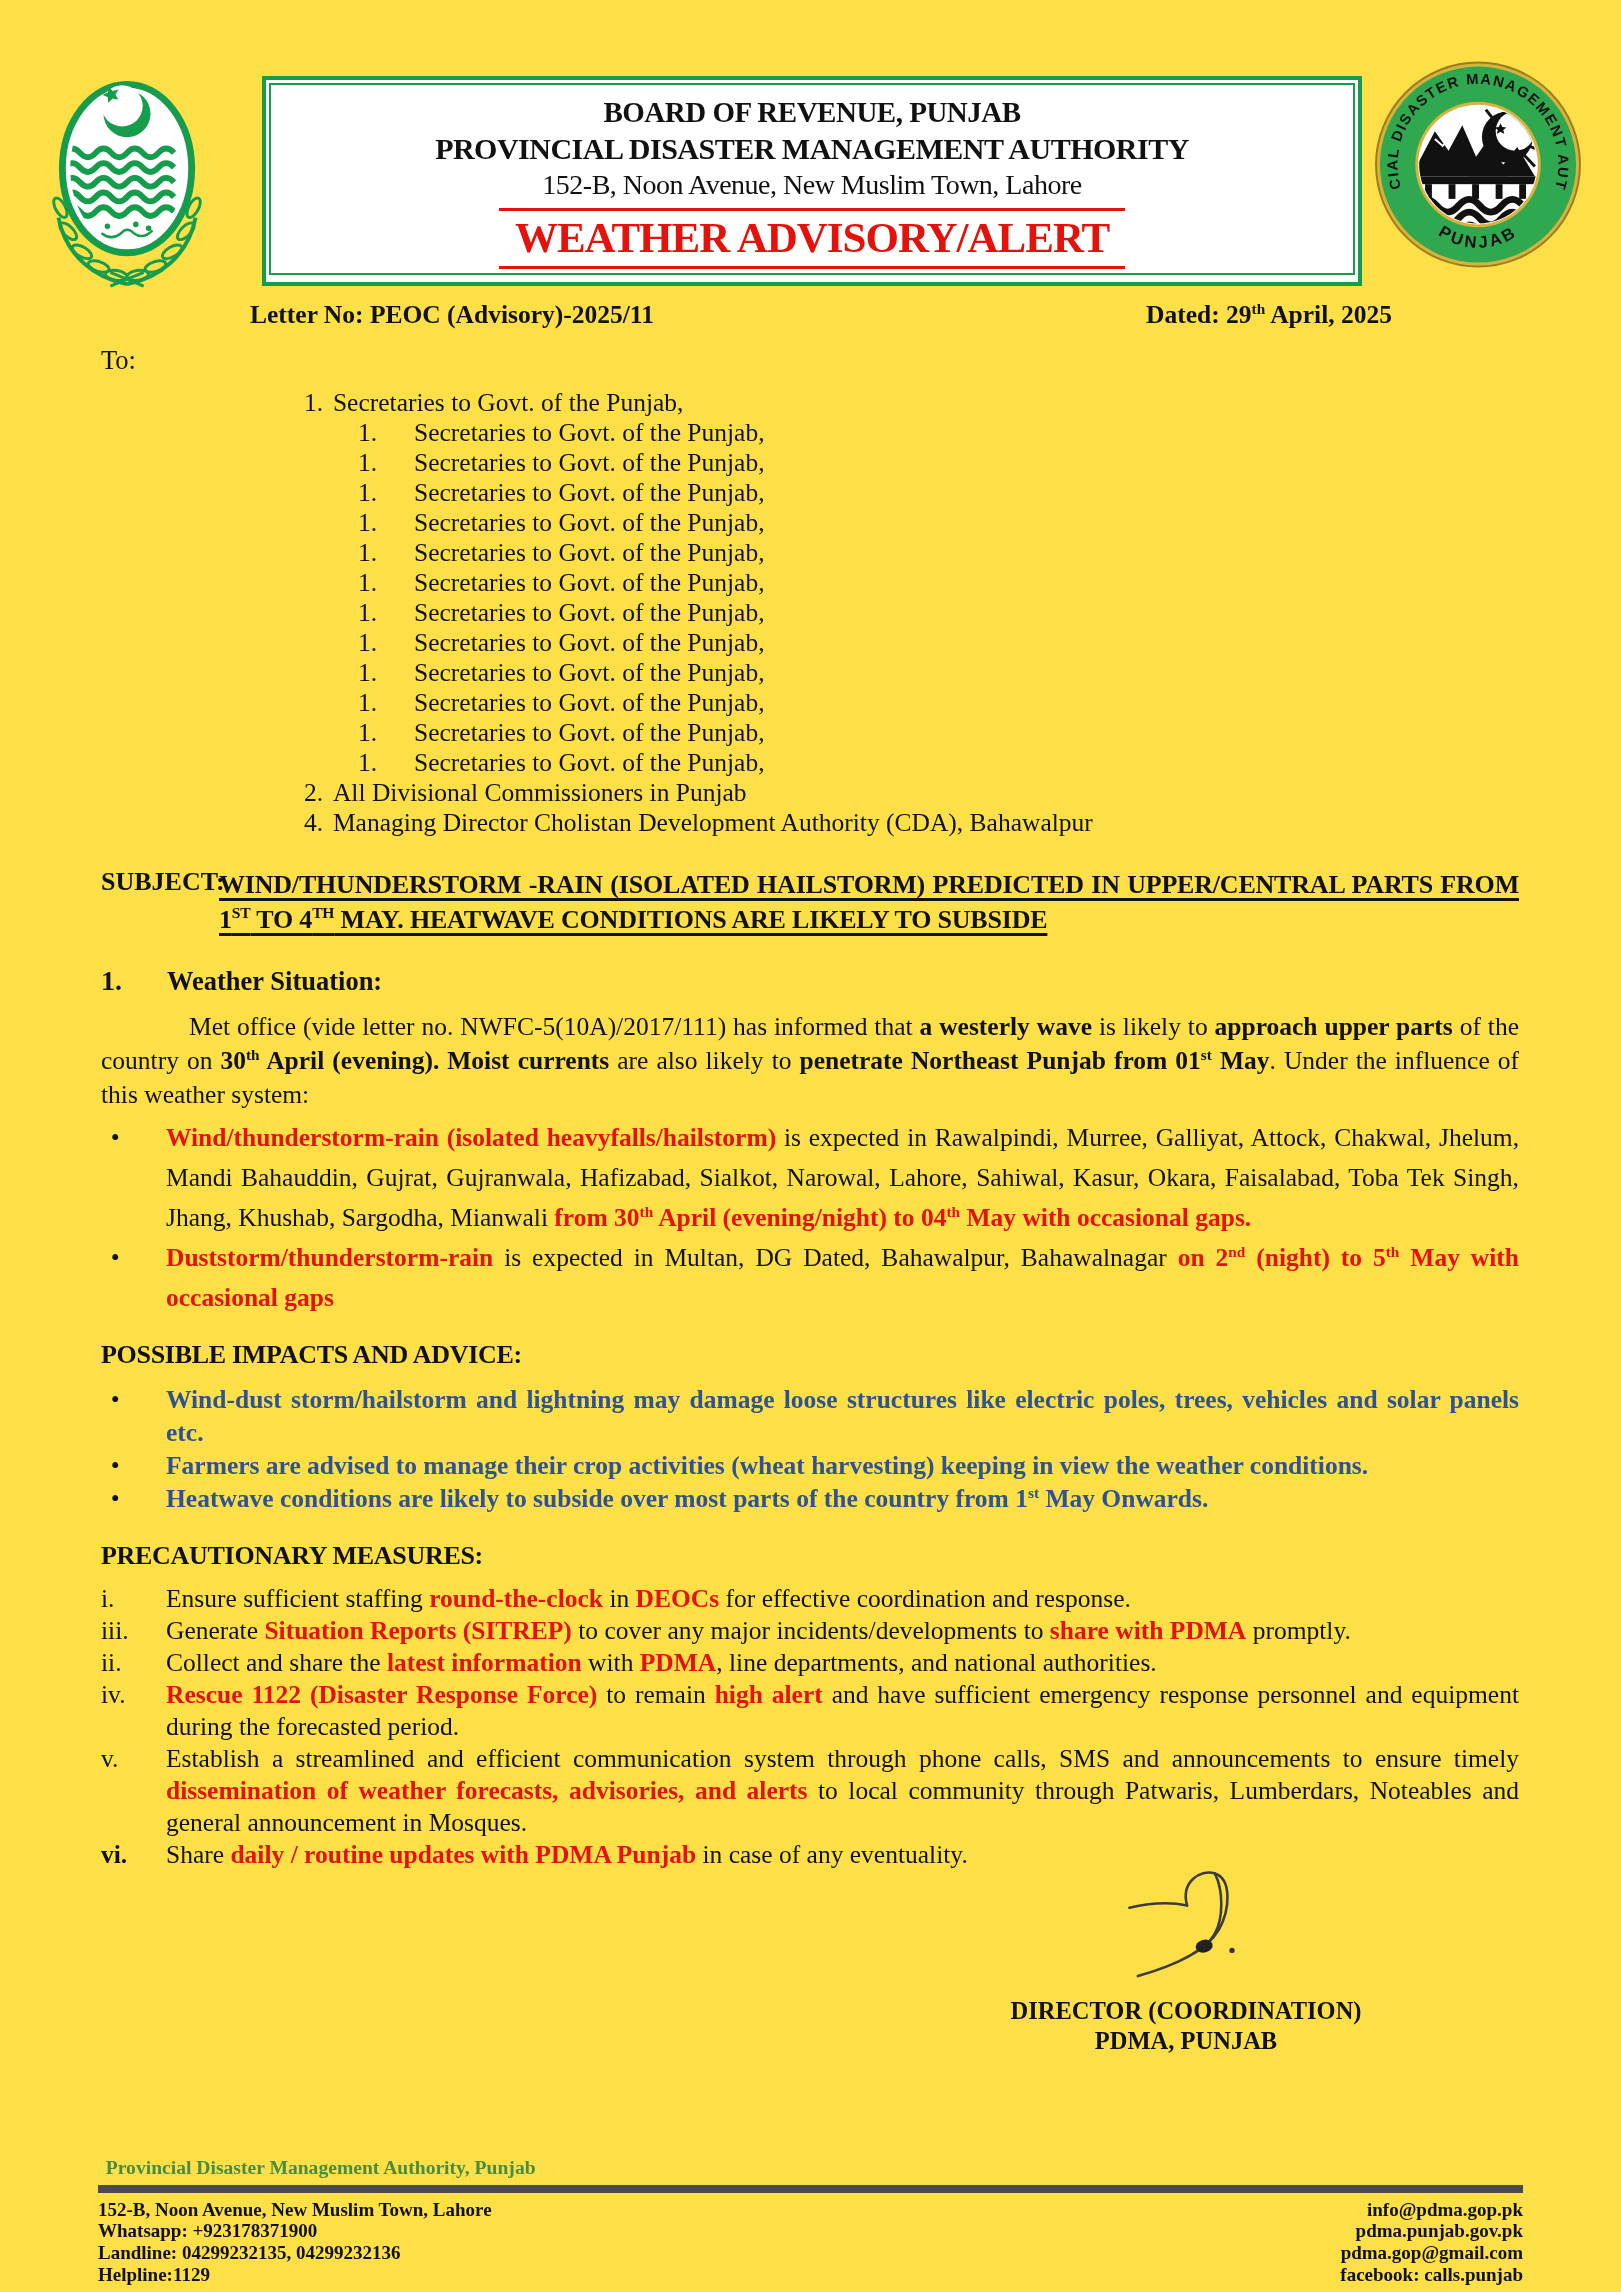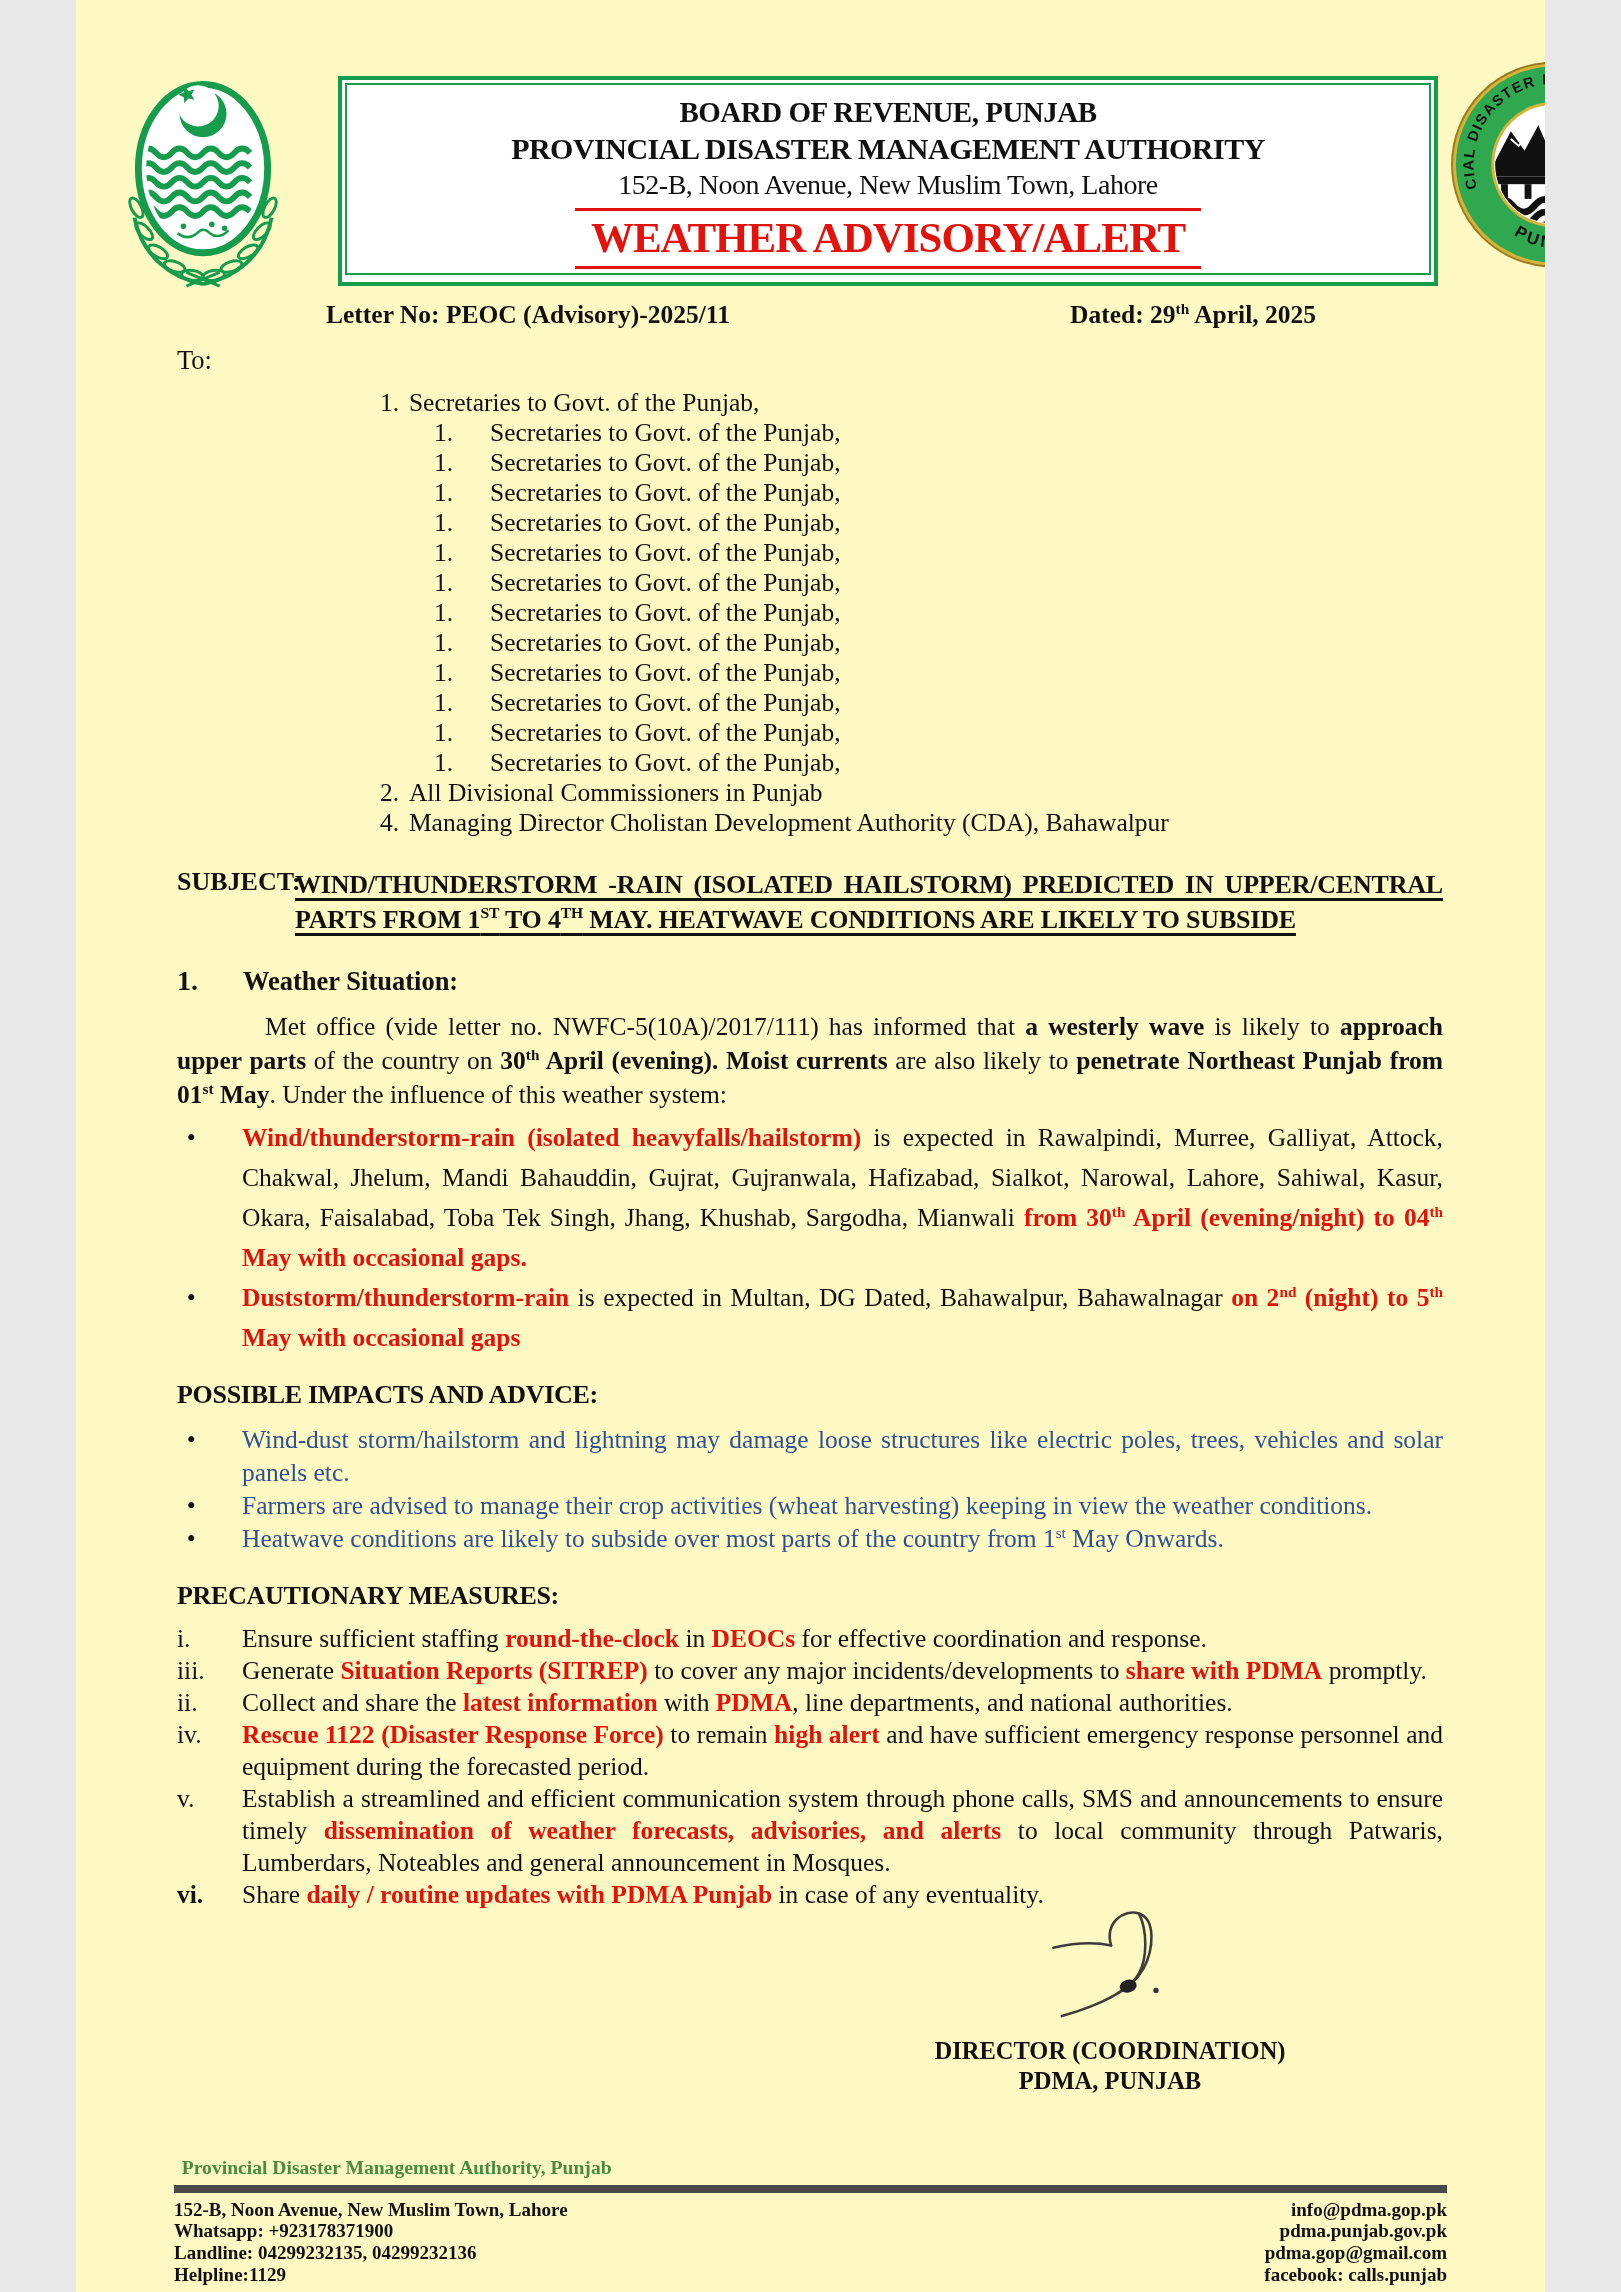--- a/index.html
+++ b/index.html
@@ -1,17 +1,17 @@
 <!DOCTYPE html>
 <html><head>
 <meta charset="utf-8">
 <style>
   html,body{margin:0;padding:0;background:#e8e8e8;}
   .page{
-    position:relative;width:1469px;height:2293px;background:#fef9c3;margin:0 auto;
+    position:relative;width:1621px;height:2293px;background:#fde047;margin:0 auto;
     font-family:"Liberation Serif","DejaVu Serif",serif;color:#111;overflow:hidden;
   }
   :root{
     --green:#169c4d; --red:#e3120b; --blue:#2e5395; --fgreen:#4a8c3f; --bar:#4a4a4a;
   }
   sup{font-size:0.6em;vertical-align:super;line-height:0;}
   .seg-b{font-weight:bold;}
   .seg-rb{font-weight:bold;color:var(--red);}
 
   
@@ -39,21 +39,21 @@
   .subject-text{flex:1;text-align:justify;line-height:35px;letter-spacing:-0.2px;
     text-decoration:underline;text-decoration-thickness:2.5px;text-underline-offset:4.9px;}
   .section-head{margin-top:27.4px;}
   .sec-num{font-size:28px;font-weight:bold;margin-right:45px;}
   .sec-title{font-size:26.5px;font-weight:bold;text-align:center;}
   .met-para{margin:13.7px 0 0 0;font-size:25.5px;line-height:34px;text-align:justify;text-indent:88px;}
   ul.bullets{list-style:none;margin:5.9px 0 0 0;padding:0;}
   ul.bullets li{position:relative;padding-left:65px;font-size:25.5px;text-align:justify;}
   ul.bullets li::before{content:"\2022";position:absolute;left:9.8px;top:0;color:#111;font-weight:normal;}
   ul.red-bullets li{line-height:40px;}
-  ul.blue-bullets li{line-height:33px;color:var(--blue);font-weight:normal;}
+  ul.blue-bullets li{line-height:33px;color:var(--blue);font-weight:bold;}
   .h-section{margin:21.6px 0 0 0;font-size:26px;font-weight:bold;letter-spacing:-0.3px;}
   .rlist{margin-top:11.8px;font-size:25.5px;line-height:32px;}
   .rl-row{display:flex;}
   .rl-num{width:65px;flex:none;}
   .rl-num[data-weight="bold"]{font-weight:bold;}
   .rl-text{flex:1;text-align:justify;}
 
   
   .sig{width:412px;margin:-3.9px 127px 0 auto;text-align:center;}
   .sig svg{display:block;margin:0 auto 5.9px auto;}

